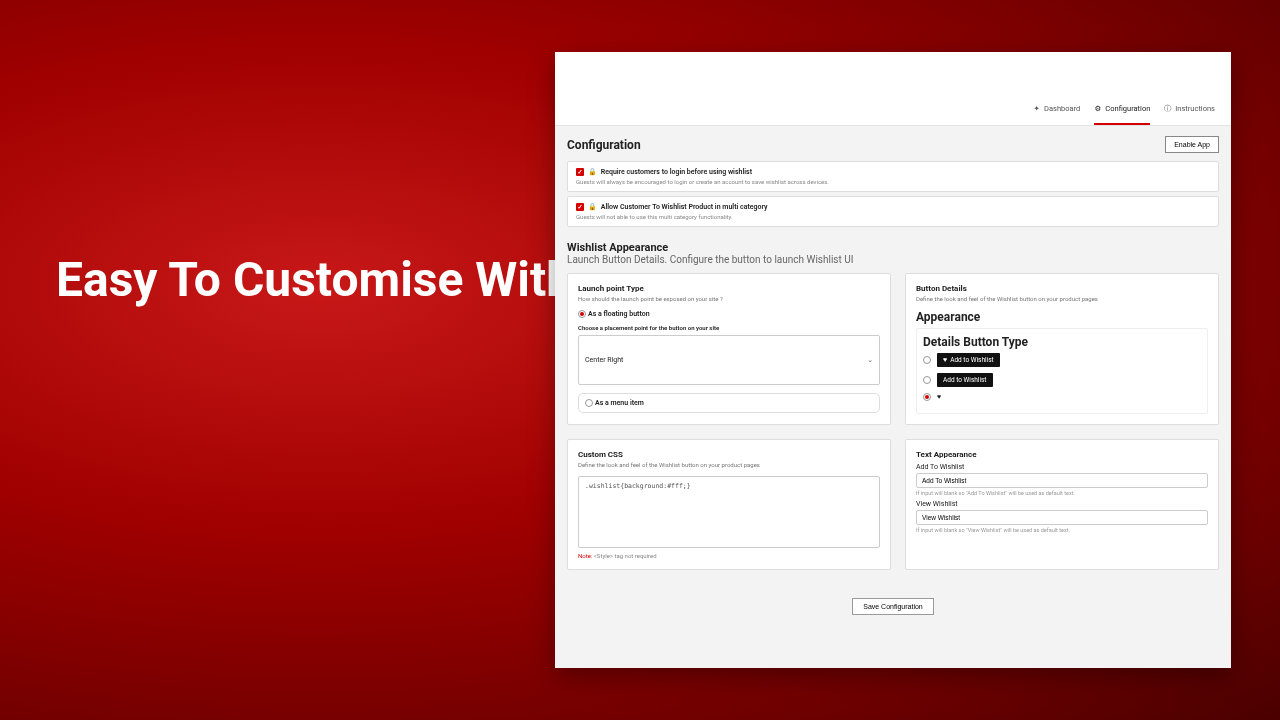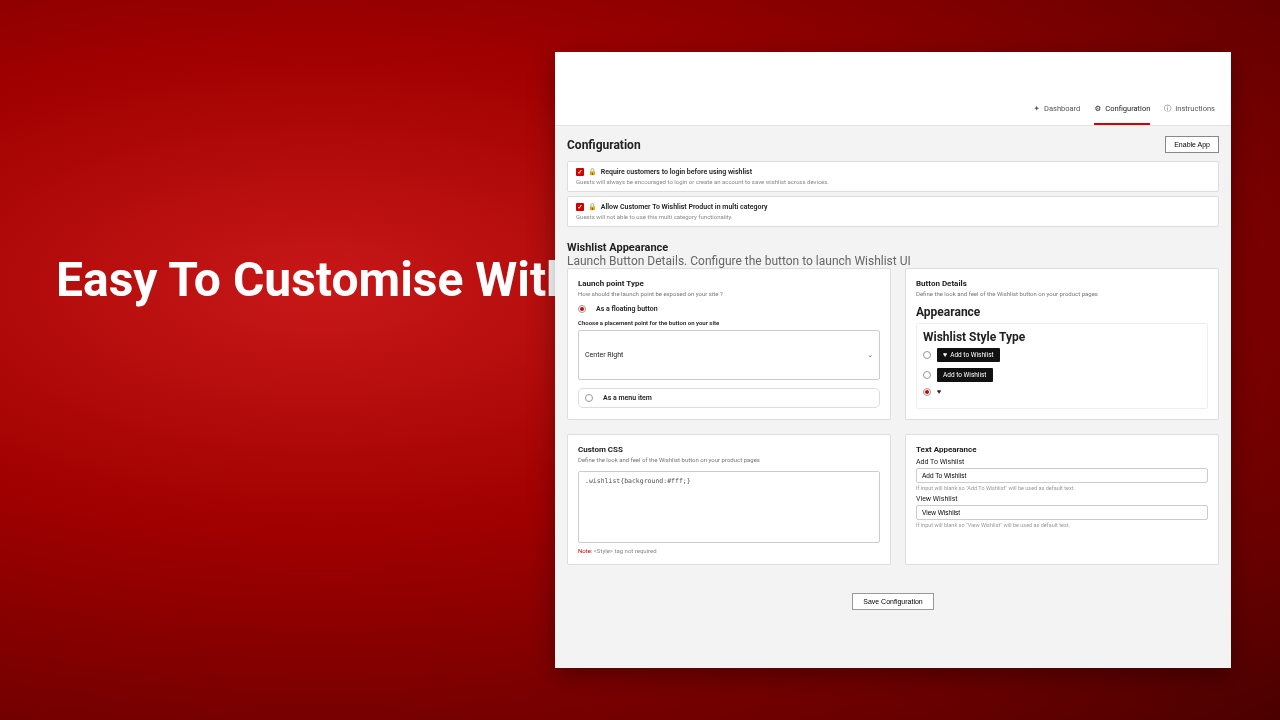--- a/index.html
+++ b/index.html
@@ -100,37 +100,37 @@
   display: inline-flex;
   align-items: center;
   justify-content: center;
   color: #fff;
   font-size: 6px;
   line-height: 1;
 }
 .lock { font-size: 7px; color: #555; }
 .subnote { color: #888; font-size: 6px; margin-top: 2px; }
 .section-title { font-size: 11px; font-weight: 700; margin-top: 14px; }
-.section-sub { font-size: 12px; color: #666; }
+.section-sub { font-size: 10px; color: #666; margin-bottom: 8px; }
 .cols { display: flex; gap: 14px; }
 .card {
   background: #fff;
   border: 1px solid #ddd;
   border-radius: 2px;
   padding: 10px;
   flex: 1;
 }
 .card.left { flex: 1 1 320px; }
 .card.right { flex: 1 1 310px; }
 .card-title { font-size: 8px; font-weight: 700; margin-bottom: 2px; }
 .card-sub { font-size: 6px; color: #777; margin-bottom: 8px; }
 .radio-row {
   display: flex;
   align-items: center;
-  gap: 10px;
+  gap: 2px;
   font-size: 7px;
   margin-bottom: 6px;
 }
 .radio {
   width: 8px;
   height: 8px;
   border: 1px solid #999;
   border-radius: 50%;
   display: inline-flex;
   align-items: center;
@@ -278,21 +278,21 @@
             <span class="radio-label">As a menu item</span>
           </div>
         </div>
       </div>
 
       <div class="card right">
         <div class="card-title">Button Details</div>
         <div class="card-sub">Define the look and feel of the Wishlist button on your product pages</div>
         <div class="bd-sub-label">Appearance</div>
         <div style="border:1px solid #eee; border-radius:2px; padding:6px;">
-          <div class="bd-sub-label">Wishlist Style Type</div>
+          <div class="bd-sub-label">Details Button Type</div>
           <div class="bd-radio-row">
             <span class="radio"></span>
             <span class="black-chip">
               <span class="heart">♥</span>
               <span>Add to Wishlist</span>
             </span>
           </div>
           <div class="bd-radio-row">
             <span class="radio"></span>
             <span class="black-chip">

